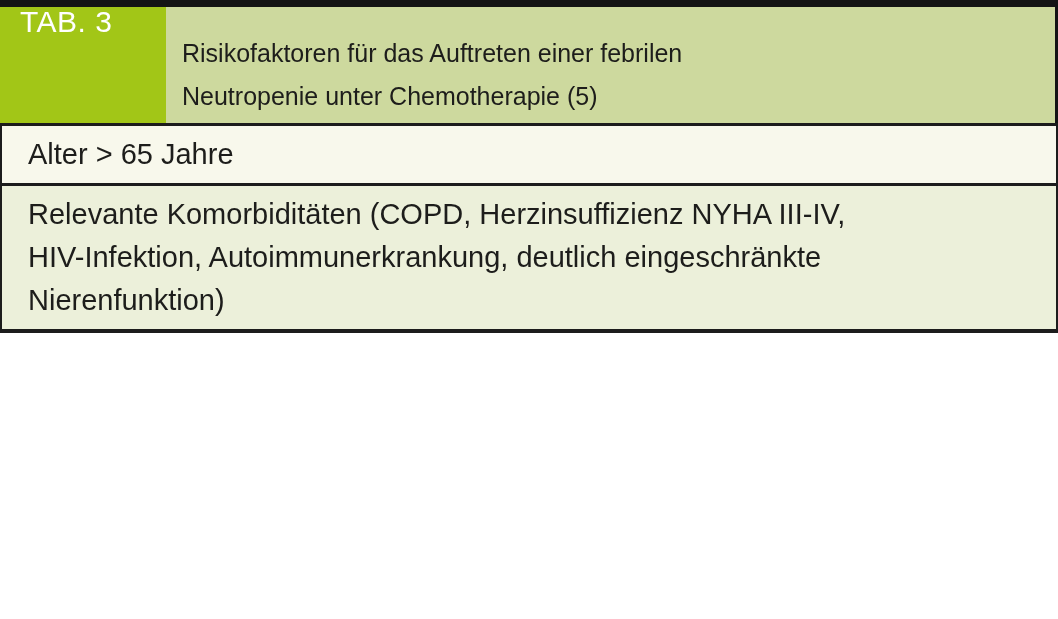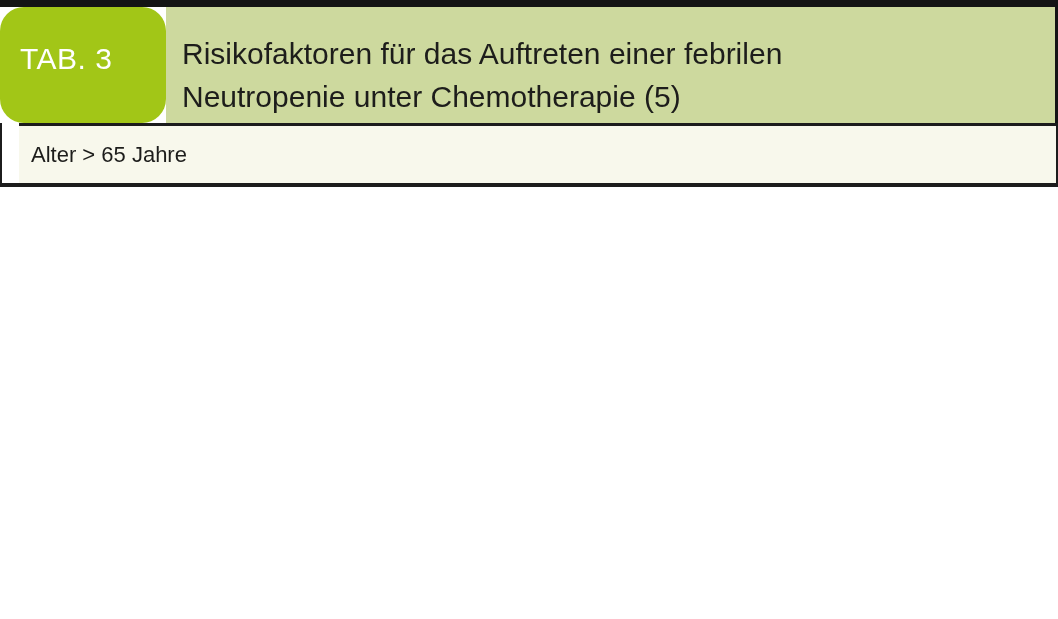--- a/index.html
+++ b/index.html
@@ -29,69 +29,70 @@
   .header{
     display:flex;
     height:116px;
     border-right:3px solid #141414;
   }
   .tag-cell{
     width:166px;
     flex:0 0 166px;
     background:var(--tag-bg);
     display:flex;
-    align-items:center;
+    align-items:flex-start;
     padding:0 0 13px 20px;
-    border-radius:24px;
   }
   .tag-cell .tag-label{
     color:var(--tag-text);
     font-size:30px;
     line-height:1;
     letter-spacing:0.5px;
   }
   .title-cell{
     flex:1;
     background:var(--title-bg);
     display:flex;
     align-items:center;
     padding-left:16px;
   }
   .title-cell .title-text{
-    font-size:30px;
+    font-size:25px;
     line-height:43px;
     white-space:pre-line;
     margin-top:20px;
   }
   .rows{
     border-left:2px solid var(--border);
     border-right:2px solid var(--border);
     border-bottom:4px solid var(--border);
   }
   .trow{
     border-top:3px solid var(--border);
-    padding:7px 12px;
-    font-size:22px;
+    padding:7px 26px;
+    font-size:29px;
     line-height:43px;
     white-space:pre-line;
-    margin-left:17px;
   }
   .trow:nth-child(odd){background:var(--row-light);}
   .trow:nth-child(even){background:var(--row-green);}
 </style>
 </head>
 <body>
 
 <div class="table">
   <div class="top-bar"></div>
   <div class="header">
     <div class="tag-cell">
       <span class="tag-label">TAB. 3</span>
     </div>
     <div class="title-cell">
       <span class="title-text">Risikofaktoren für das Auftreten einer febrilen
 Neutropenie unter Chemotherapie (5)</span>
     </div>
   </div>
   <div class="rows">
       <div class="trow">Alter &gt; 65 Jahre</div>
+      <div class="trow">Relevante Komorbiditäten (COPD, Herzinsuffizienz NYHA III-IV,
+HIV-Infektion, Autoimmunerkrankung, deutlich eingeschränkte
+Nierenfunktion)</div>
     </div>
 </div>
 
 </body></html>

